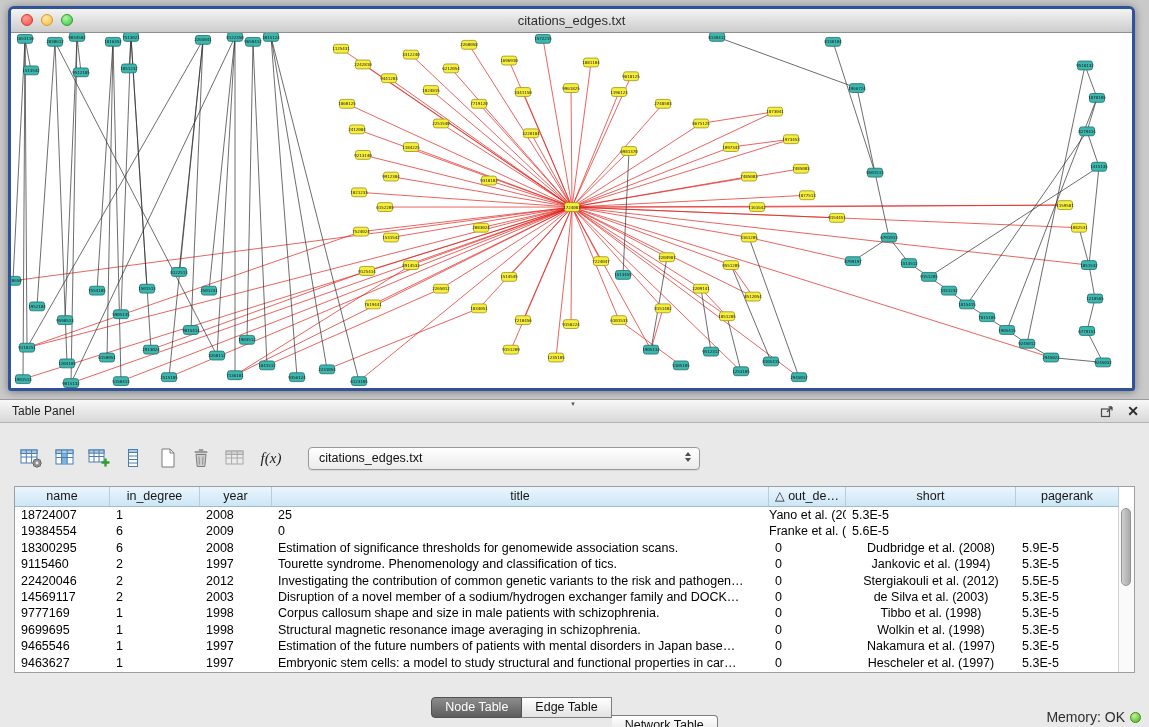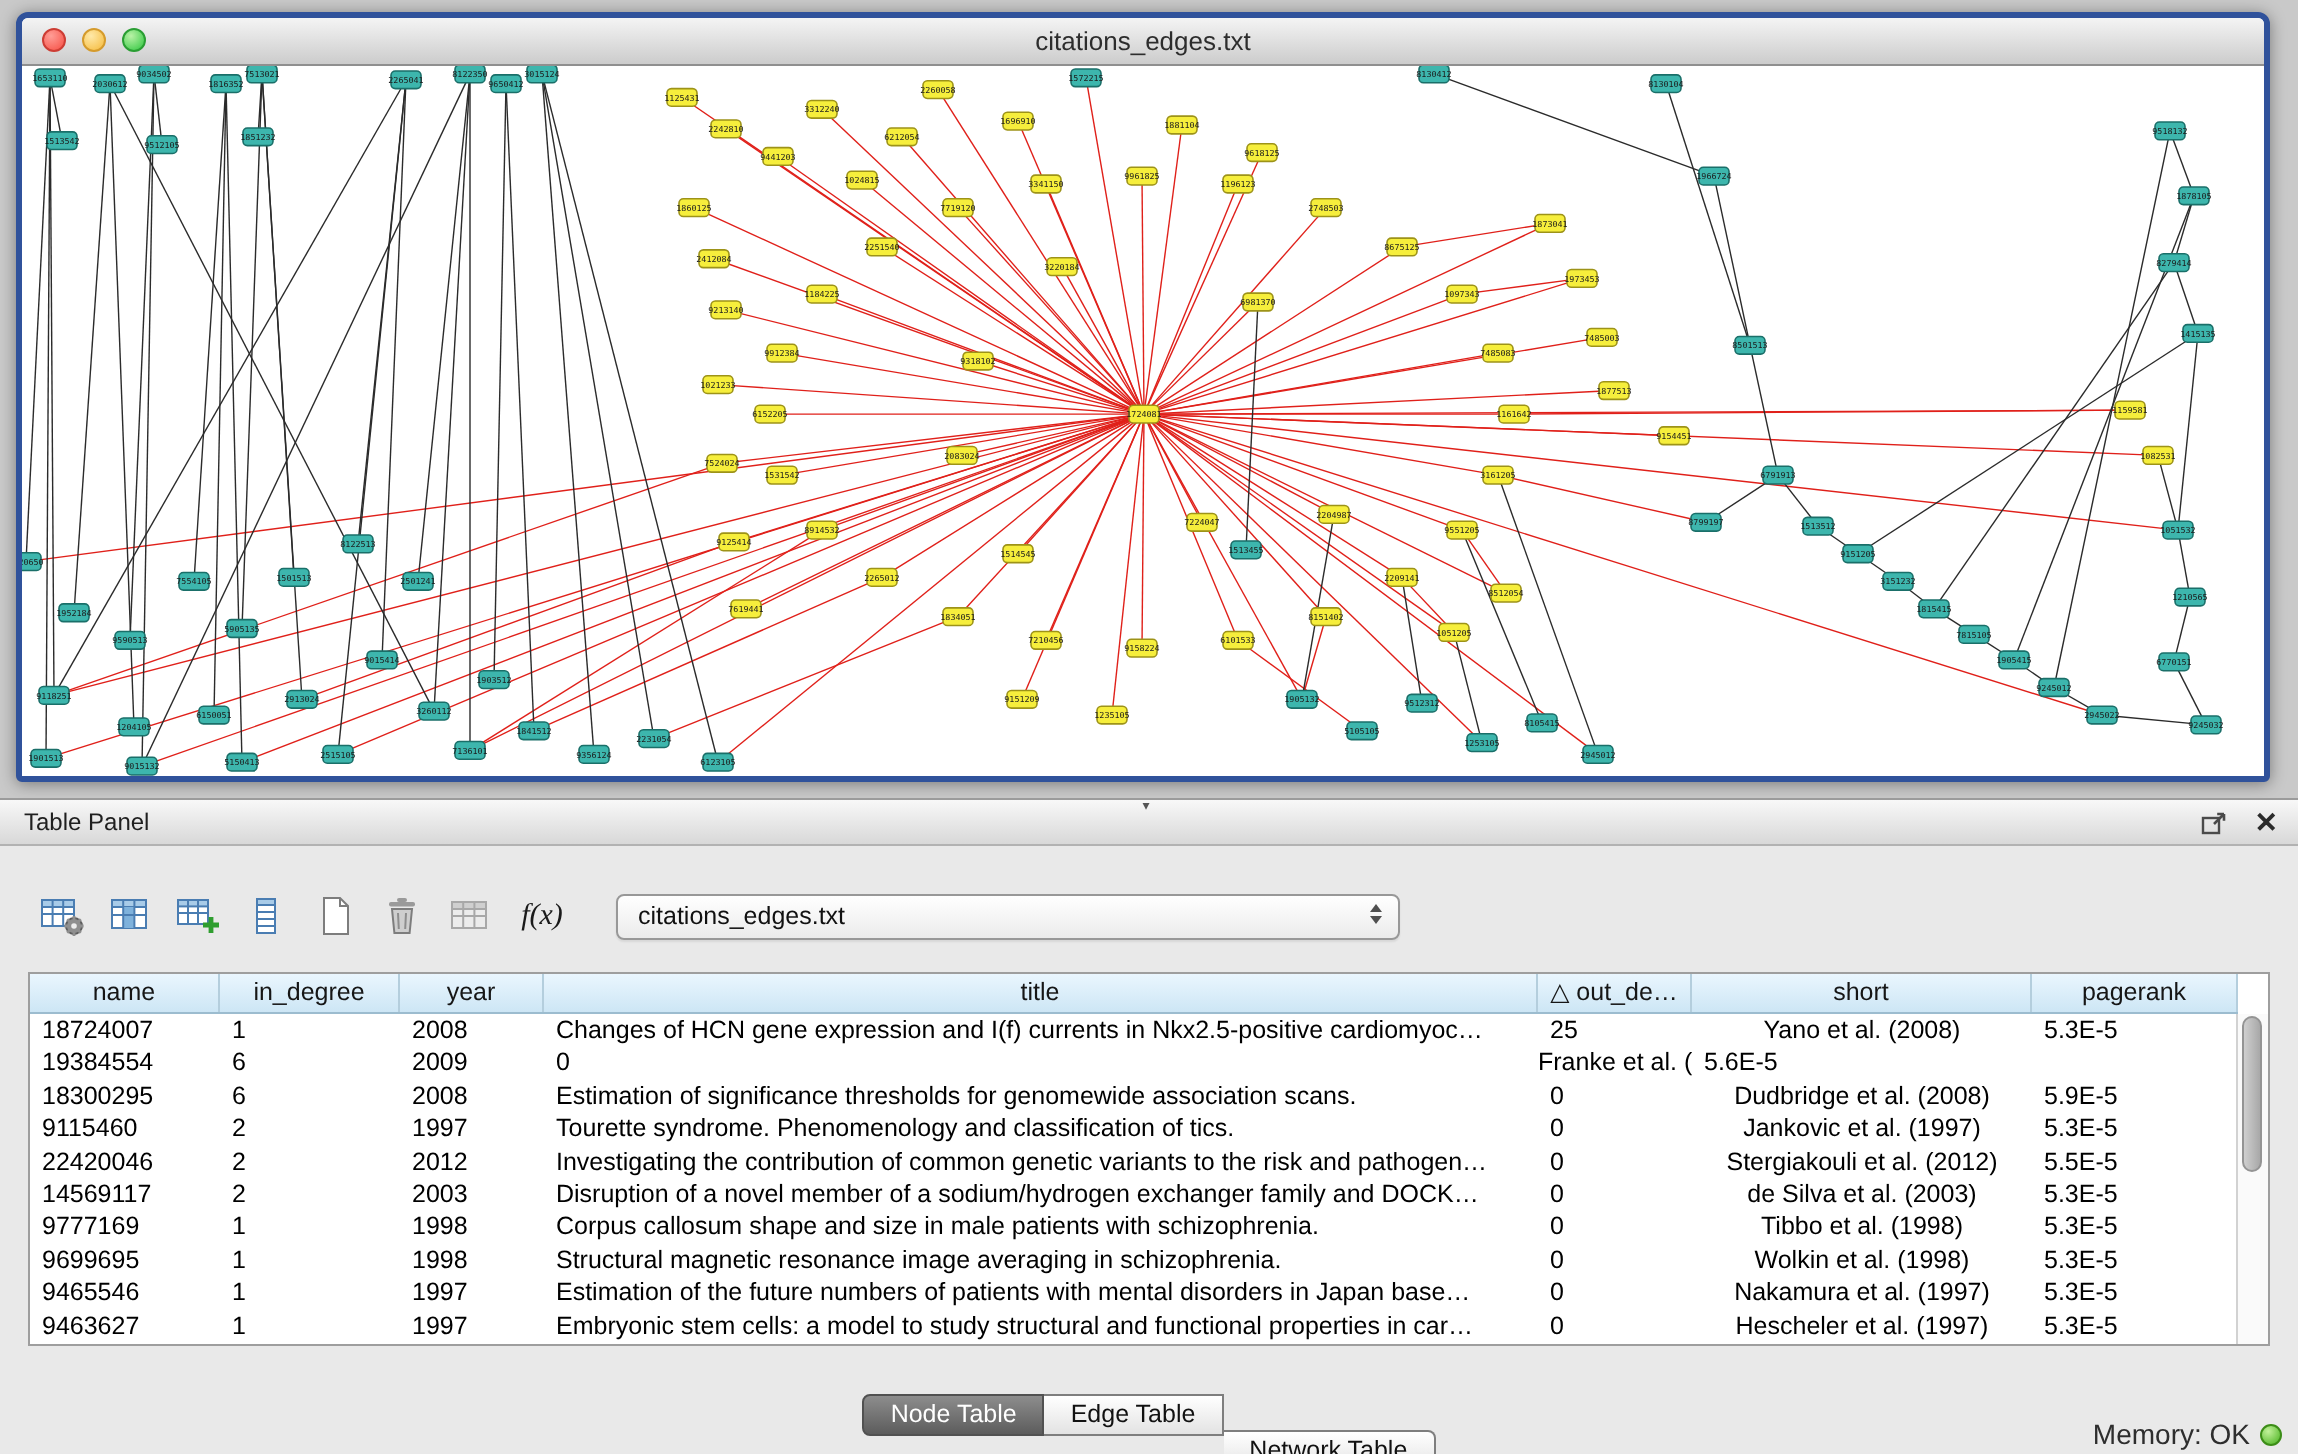--- a/index.html
+++ b/index.html
@@ -856,21 +856,20 @@
       <div class="th">title</div>
       <div class="th">△ out_de…</div>
       <div class="th">short</div>
       <div class="th">pagerank</div>
     </div>
     <div class="tbody">
         <div class="trow">
           <div class="tcell c0">18724007</div>
           <div class="tcell c1">1</div>
           <div class="tcell c2">2008</div>
-          <div class="tcell c3">Changes of HCN gene expression and I(f) currents in Nkx2.5-positive cardiomyoc…</div>
           <div class="tcell c4">25</div>
           <div class="tcell c5">Yano et al. (2008)</div>
           <div class="tcell c6">5.3E-5</div>
         </div>
         <div class="trow">
           <div class="tcell c0">19384554</div>
           <div class="tcell c1">6</div>
           <div class="tcell c2">2009</div>
           <div class="tcell c4">0</div>
           <div class="tcell c5">Franke et al. (2009)</div>
@@ -884,21 +883,21 @@
           <div class="tcell c4">0</div>
           <div class="tcell c5">Dudbridge et al. (2008)</div>
           <div class="tcell c6">5.9E-5</div>
         </div>
         <div class="trow">
           <div class="tcell c0">9115460</div>
           <div class="tcell c1">2</div>
           <div class="tcell c2">1997</div>
           <div class="tcell c3">Tourette syndrome. Phenomenology and classification of tics.</div>
           <div class="tcell c4">0</div>
-          <div class="tcell c5">Jankovic et al. (1997)</div>
+          <div class="tcell c5">Jankovic et al. (1994)</div>
           <div class="tcell c6">5.3E-5</div>
         </div>
         <div class="trow">
           <div class="tcell c0">22420046</div>
           <div class="tcell c1">2</div>
           <div class="tcell c2">2012</div>
           <div class="tcell c3">Investigating the contribution of common genetic variants to the risk and pathogen…</div>
           <div class="tcell c4">0</div>
           <div class="tcell c5">Stergiakouli et al. (2012)</div>
           <div class="tcell c6">5.5E-5</div>

